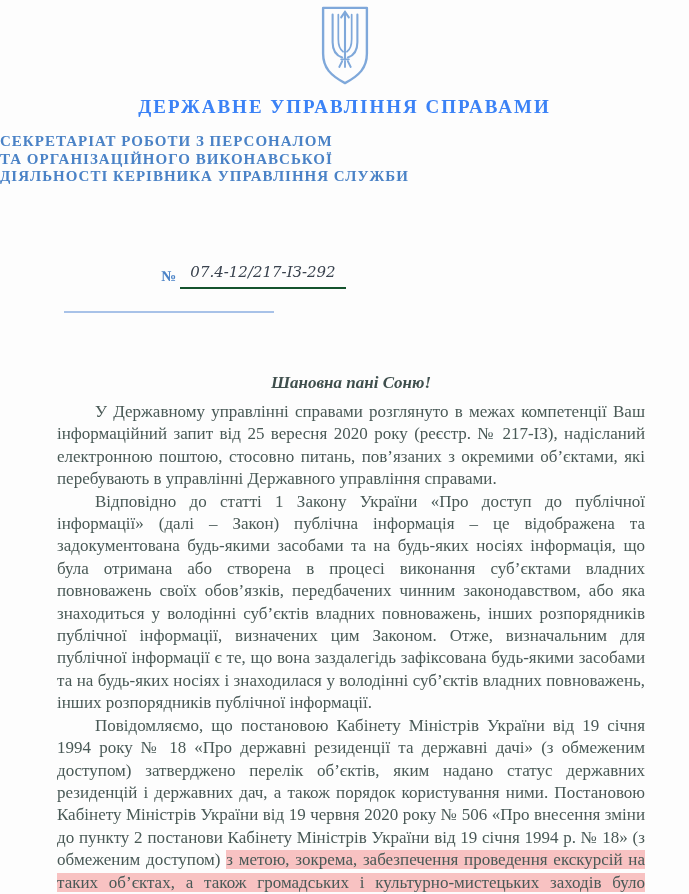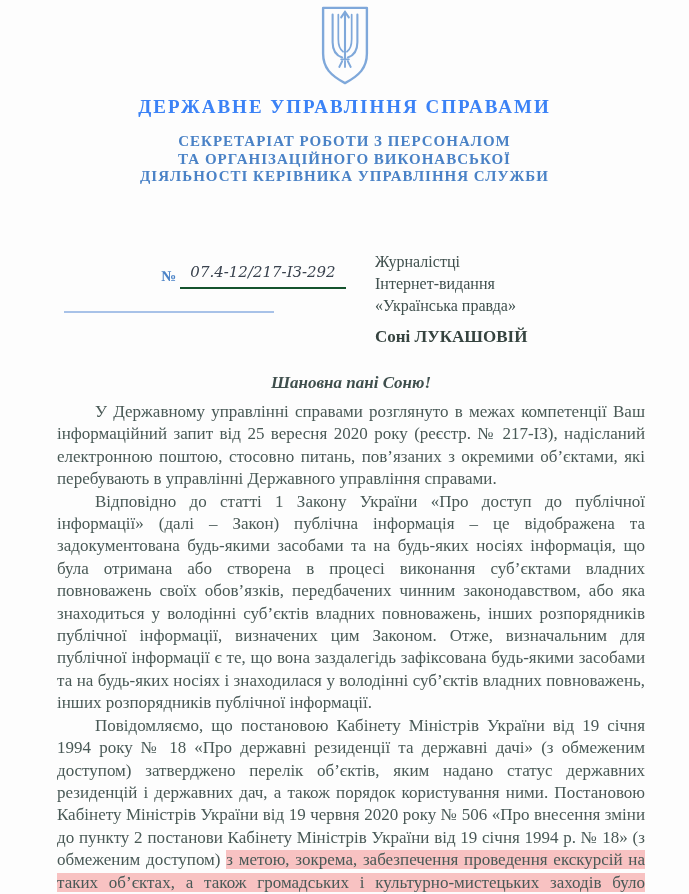--- a/index.html
+++ b/index.html
@@ -19,21 +19,21 @@
   .emblem svg{display:block;width:100%;height:100%;}
   
   .org-name{
     position:absolute;top:96px;left:0;width:100%;
     text-align:center;color:#3b82f6;font-weight:bold;
     font-size:19px;letter-spacing:2px;
     font-family:"Liberation Serif", serif;
   }
   .secretariat{
     position:absolute;top:133px;left:0;width:100%;
-    text-align:center;color:#4a82c6;font-weight:bold;
+    text-align:left;color:#4a82c6;font-weight:bold;
     font-size:15px;letter-spacing:1px;line-height:17.5px;
   }
   .department{
     position:absolute;top:199px;left:0;width:100%;
     text-align:center;color:#4a82c6;font-weight:bold;
     font-size:13px;letter-spacing:0.6px;line-height:15.5px;
   }
   
   .hand{
     font-style:italic;color:#39424e;
@@ -104,26 +104,20 @@
     <div>СЕКРЕТАРІАТ РОБОТИ З ПЕРСОНАЛОМ</div>
     <div>ТА ОРГАНІЗАЦІЙНОГО ВИКОНАВСЬКОЇ</div>
     <div>ДІЯЛЬНОСТІ КЕРІВНИКА УПРАВЛІННЯ СЛУЖБИ</div>
   </div>
 
 
   <div class="ref-no-symbol">№</div>
   <div class="ref-number hand">07.4-12/217-ІЗ-292</div>
   <div class="ref-empty-line"></div>
 
-  <div class="recipient">
-    <div>Журналістці</div>
-    <div>Інтернет-видання</div>
-    <div>«Українська правда»</div>
-    <div class="recipient-name">Соні ЛУКАШОВІЙ</div>
-  </div>
 
   <div class="salutation">Шановна пані Соню!</div>
 
   <div class="letter-body">
       <p class="para"><span>У Державному управлінні справами розглянуто в межах компетенції Ваш інформаційний запит від 25 вересня 2020 року (реєстр. № 217-ІЗ), надісланий електронною поштою, стосовно питань, пов’язаних з окремими об’єктами, які перебувають в управлінні Державного управління справами.</span></p>
       <p class="para"><span>Відповідно до статті 1 Закону України «Про доступ до публічної інформації» (далі – Закон) публічна інформація – це відображена та задокументована будь-якими засобами та на будь-яких носіях інформація, що була отримана або створена в процесі виконання суб’єктами владних повноважень своїх обов’язків, передбачених чинним законодавством, або яка знаходиться у володінні суб’єктів владних повноважень, інших розпорядників публічної інформації, визначених цим Законом. Отже, визначальним для публічної інформації є те, що вона заздалегідь зафіксована будь-якими засобами та на будь-яких носіях і знаходилася у володінні суб’єктів владних повноважень, інших розпорядників публічної інформації.</span></p>
       <p class="para"><span>Повідомляємо, що постановою Кабінету Міністрів України від 19 січня 1994 року № 18 «Про державні резиденції та державні дачі» (з обмеженим доступом) затверджено перелік об’єктів, яким надано статус державних резиденцій і державних дач, а також порядок користування ними. Постановою Кабінету Міністрів України від 19 червня 2020 року № 506 «Про внесення зміни до пункту 2 постанови Кабінету  Міністрів України від 19 січня 1994 р. № 18» (з обмеженим доступом) </span><span class="hl">з метою, зокрема, забезпечення проведення екскурсій на таких об’єктах, а також громадських і культурно-мистецьких заходів було внесено зміну до вищезазначеної постанови.</span></p>
     </div>
 
 </div>

